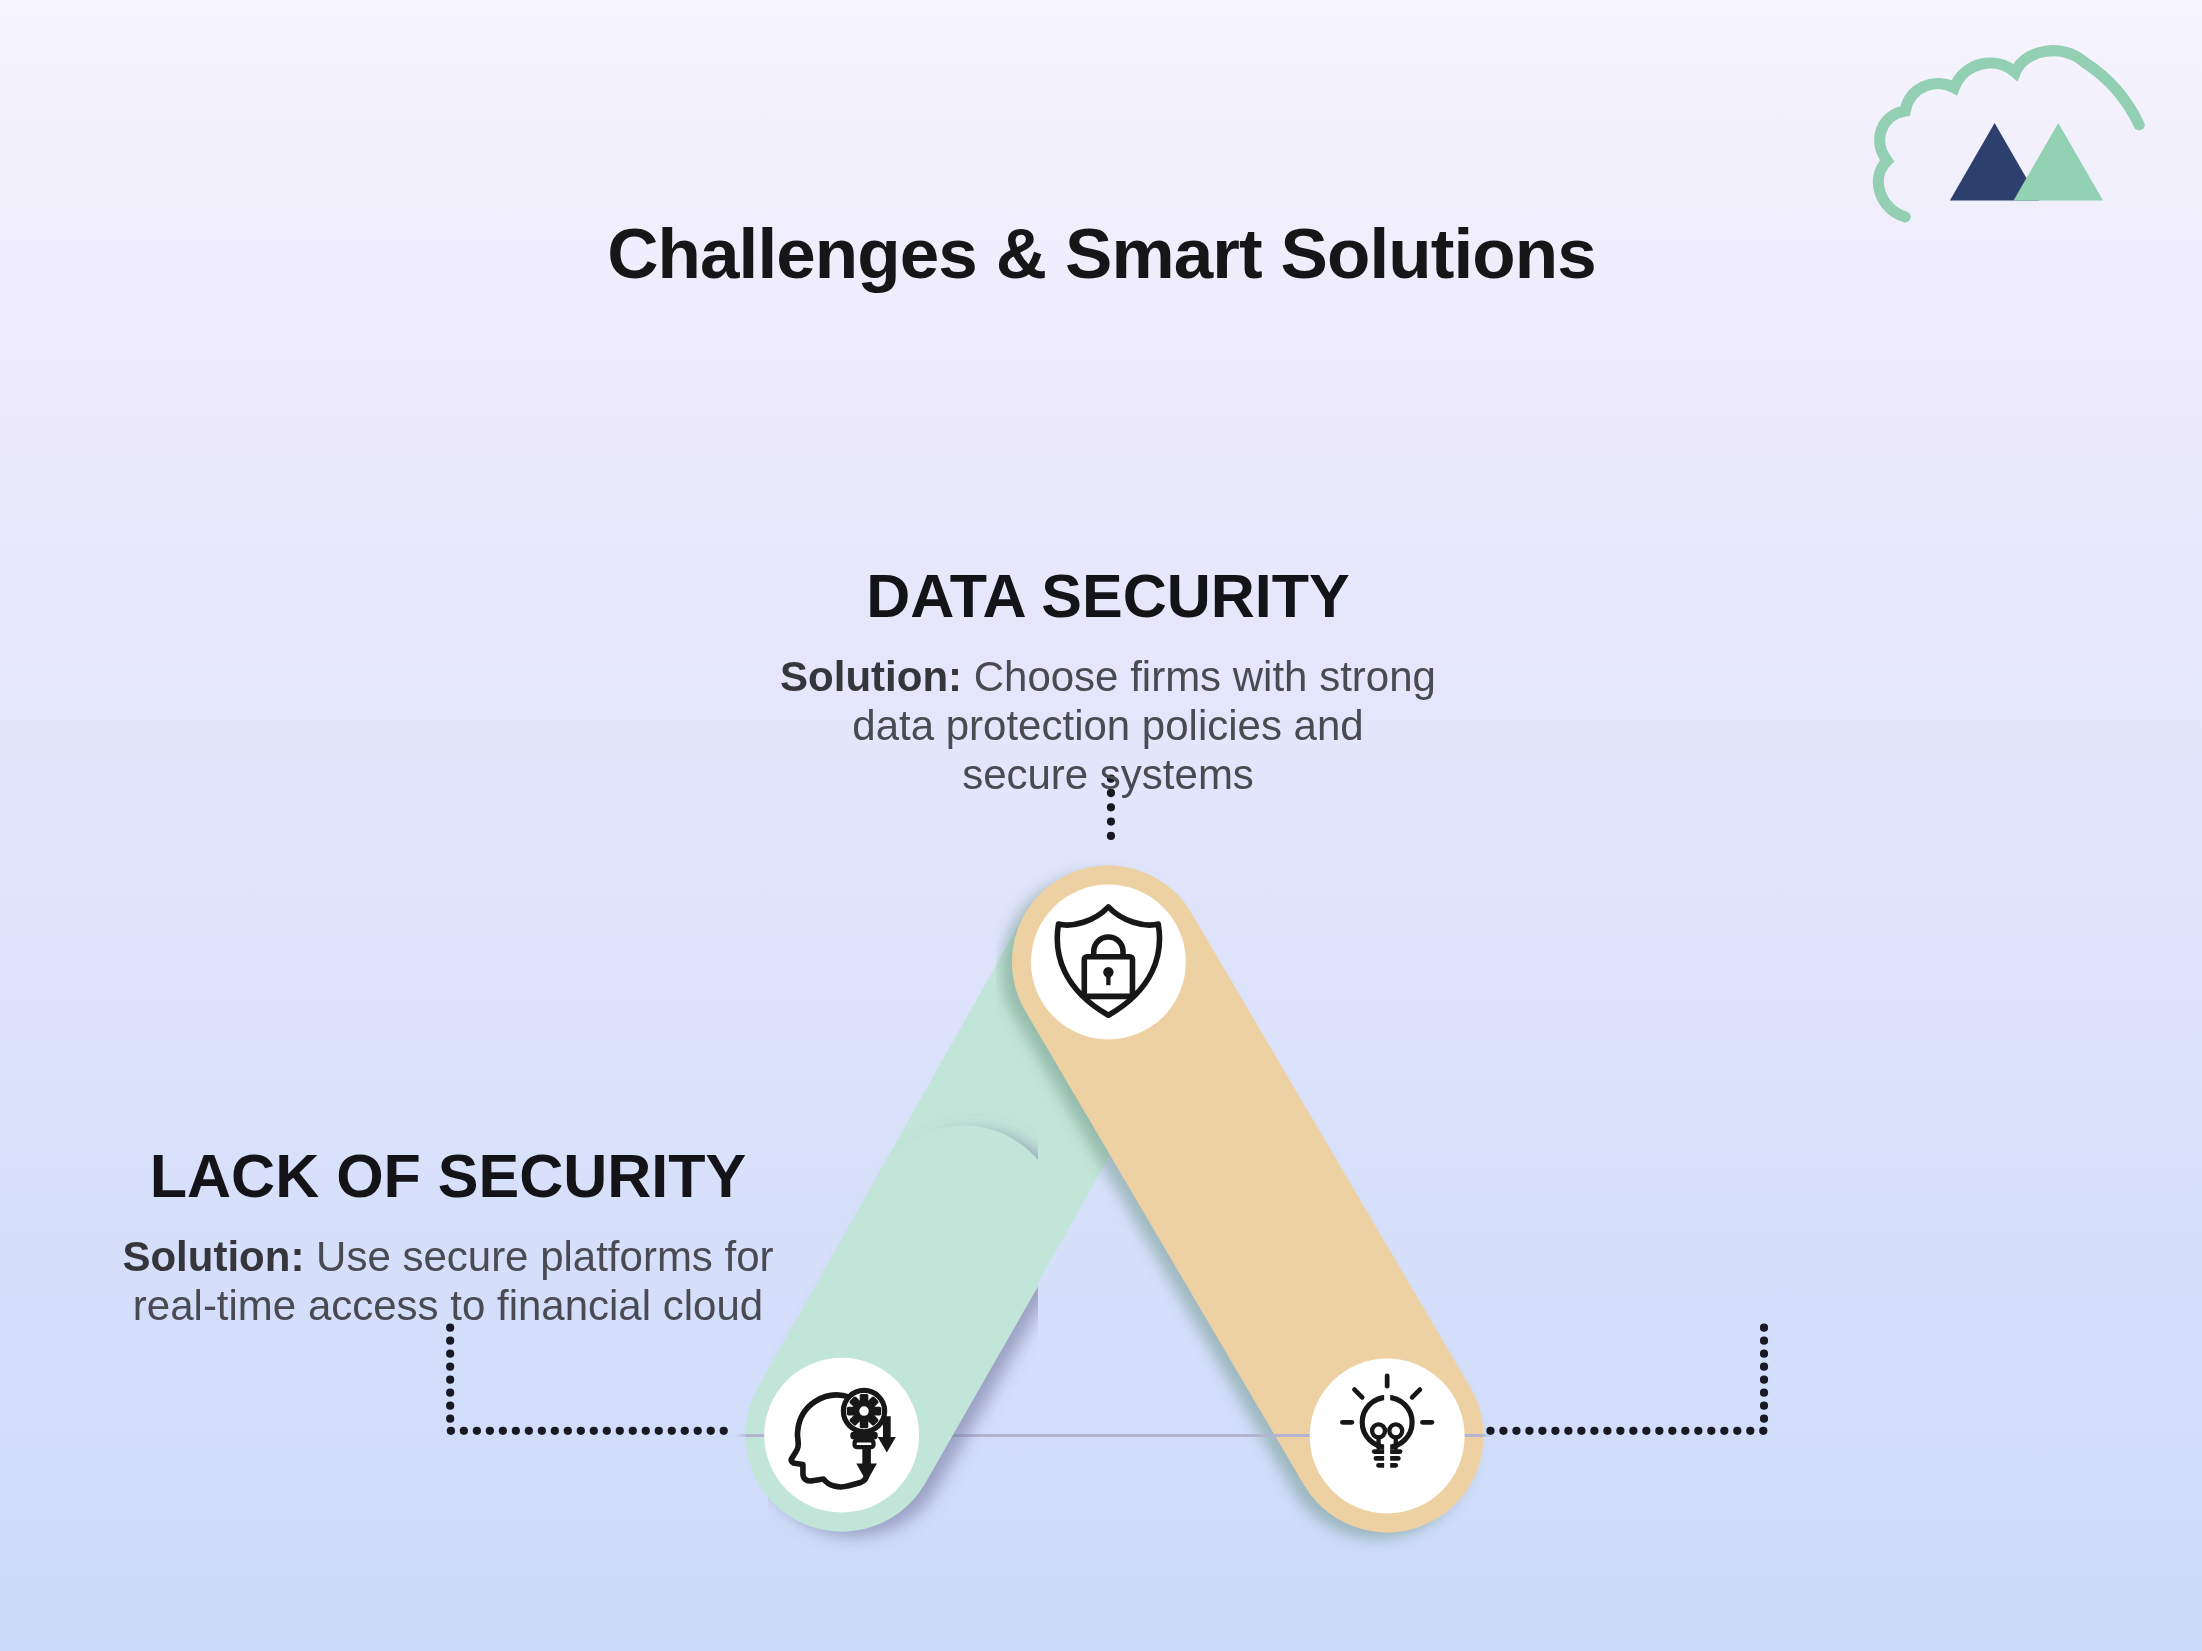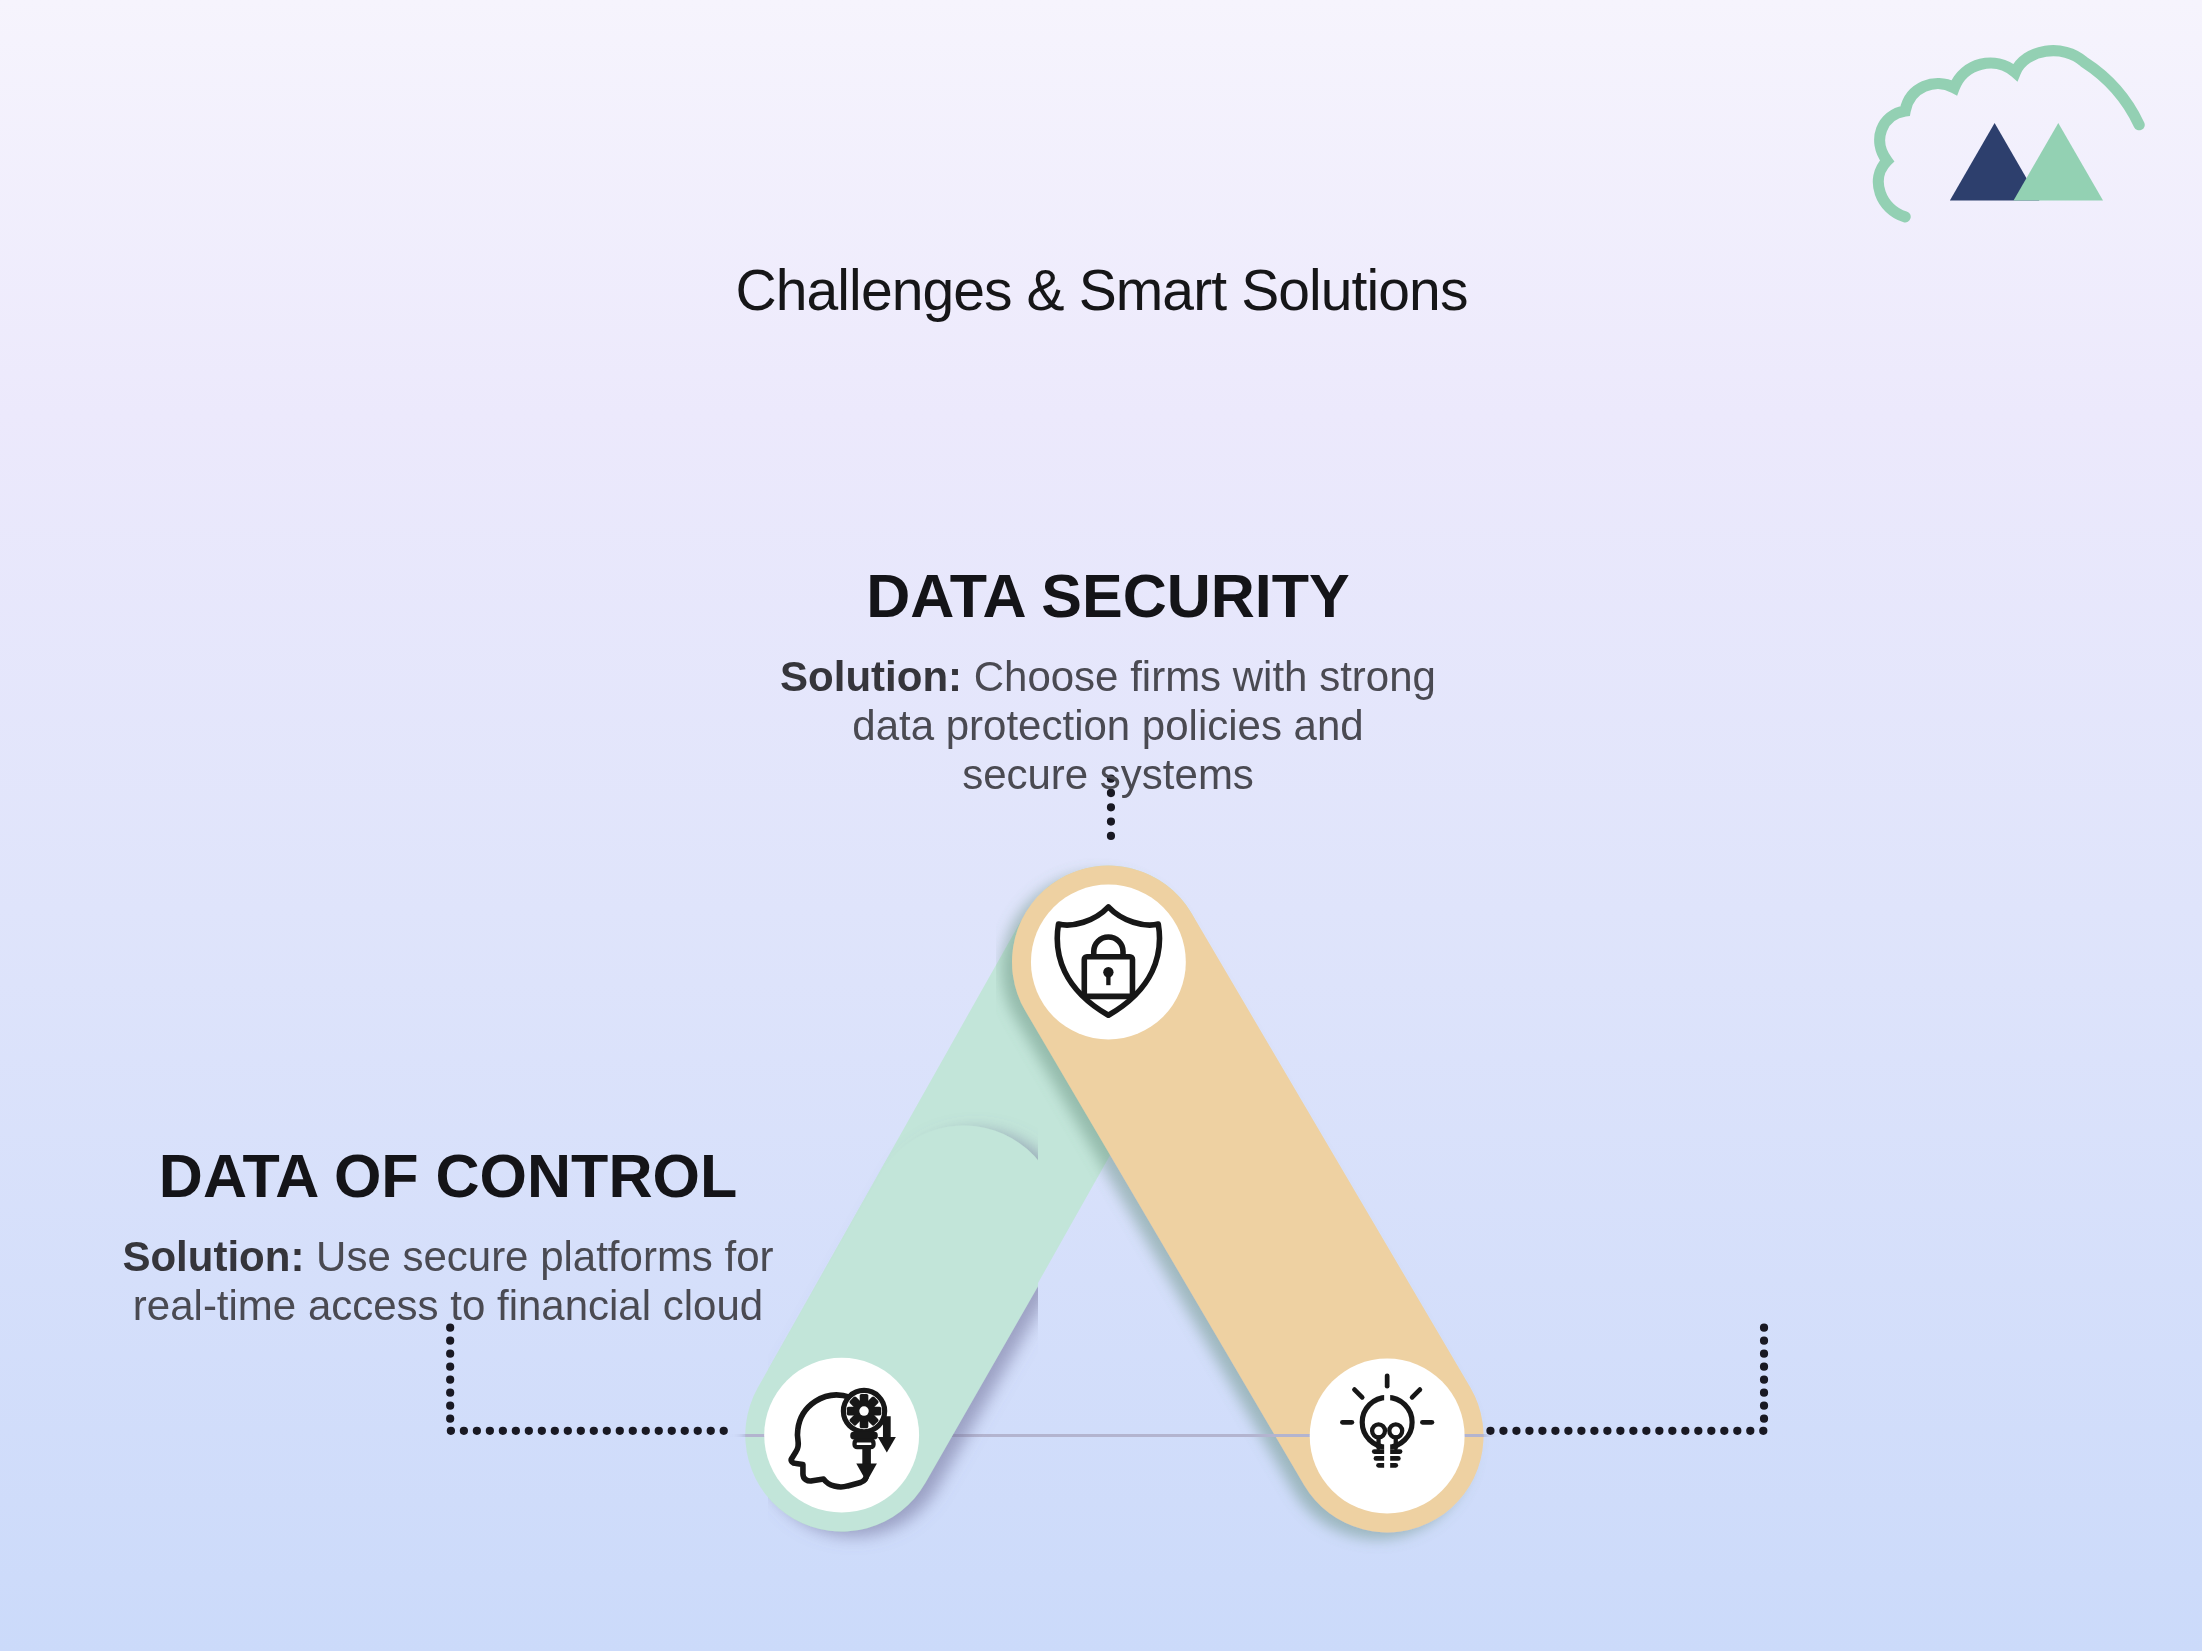--- a/index.html
+++ b/index.html
@@ -4,21 +4,21 @@
 <style>
   html,body{margin:0;padding:0;background:#e8ebfb;}
   .canvas{
     position:relative;width:2203px;height:1652px;overflow:hidden;
     font-family:"Liberation Sans",sans-serif;
     background:linear-gradient(180deg,#f6f4fd 0%,#ece9fc 25%,#dfe4fb 55%,#cbdafa 100%);
   }
   svg.scene{position:absolute;left:0;top:0;width:2203px;height:1652px;}
   .title{
     position:absolute;left:0;top:215px;width:100%;text-align:center;
-    font-size:57px;font-weight:400;color:#161618;letter-spacing:-0.9px;line-height:1.1;margin-top:44px;
+    font-size:71px;font-weight:700;color:#161618;letter-spacing:-0.9px;line-height:1.1;
   }
   .section{position:absolute;text-align:center;margin-top:42px;}
   .section h2{margin:0 0 22.4px 0;font-size:61px;font-weight:800;color:#141418;line-height:1.1;}
   .body{margin:0;font-size:42px;line-height:49px;color:#4a4a52;}
   .body b{color:#35353b;font-weight:700;}
   .line{display:block;}
   .sec-top{left:721px;top:521px;width:774px;}
   .sec-left{left:52px;top:1101px;width:792px;}
   .sec-right{left:1394px;top:1074px;width:792px;}
 </style>
@@ -132,21 +132,21 @@
   <div class="section sec-top">
     <h2>DATA SECURITY</h2>
     <p class="body">
       <span class="line"><b>Solution:</b><span> Choose firms with strong</span></span>
       <span class="line">data protection policies and</span>
       <span class="line">secure systems</span>
     </p>
   </div>
 
   <div class="section sec-left">
-    <h2>DATA OF CONTROL</h2>
+    <h2>LACK OF SECURITY</h2>
     <p class="body">
       <span class="line"><b>Solution:</b><span> Use secure platforms for</span></span>
       <span class="line">real-time access to financial cloud</span>
     </p>
   </div>
 
 
 </div>
 
 

